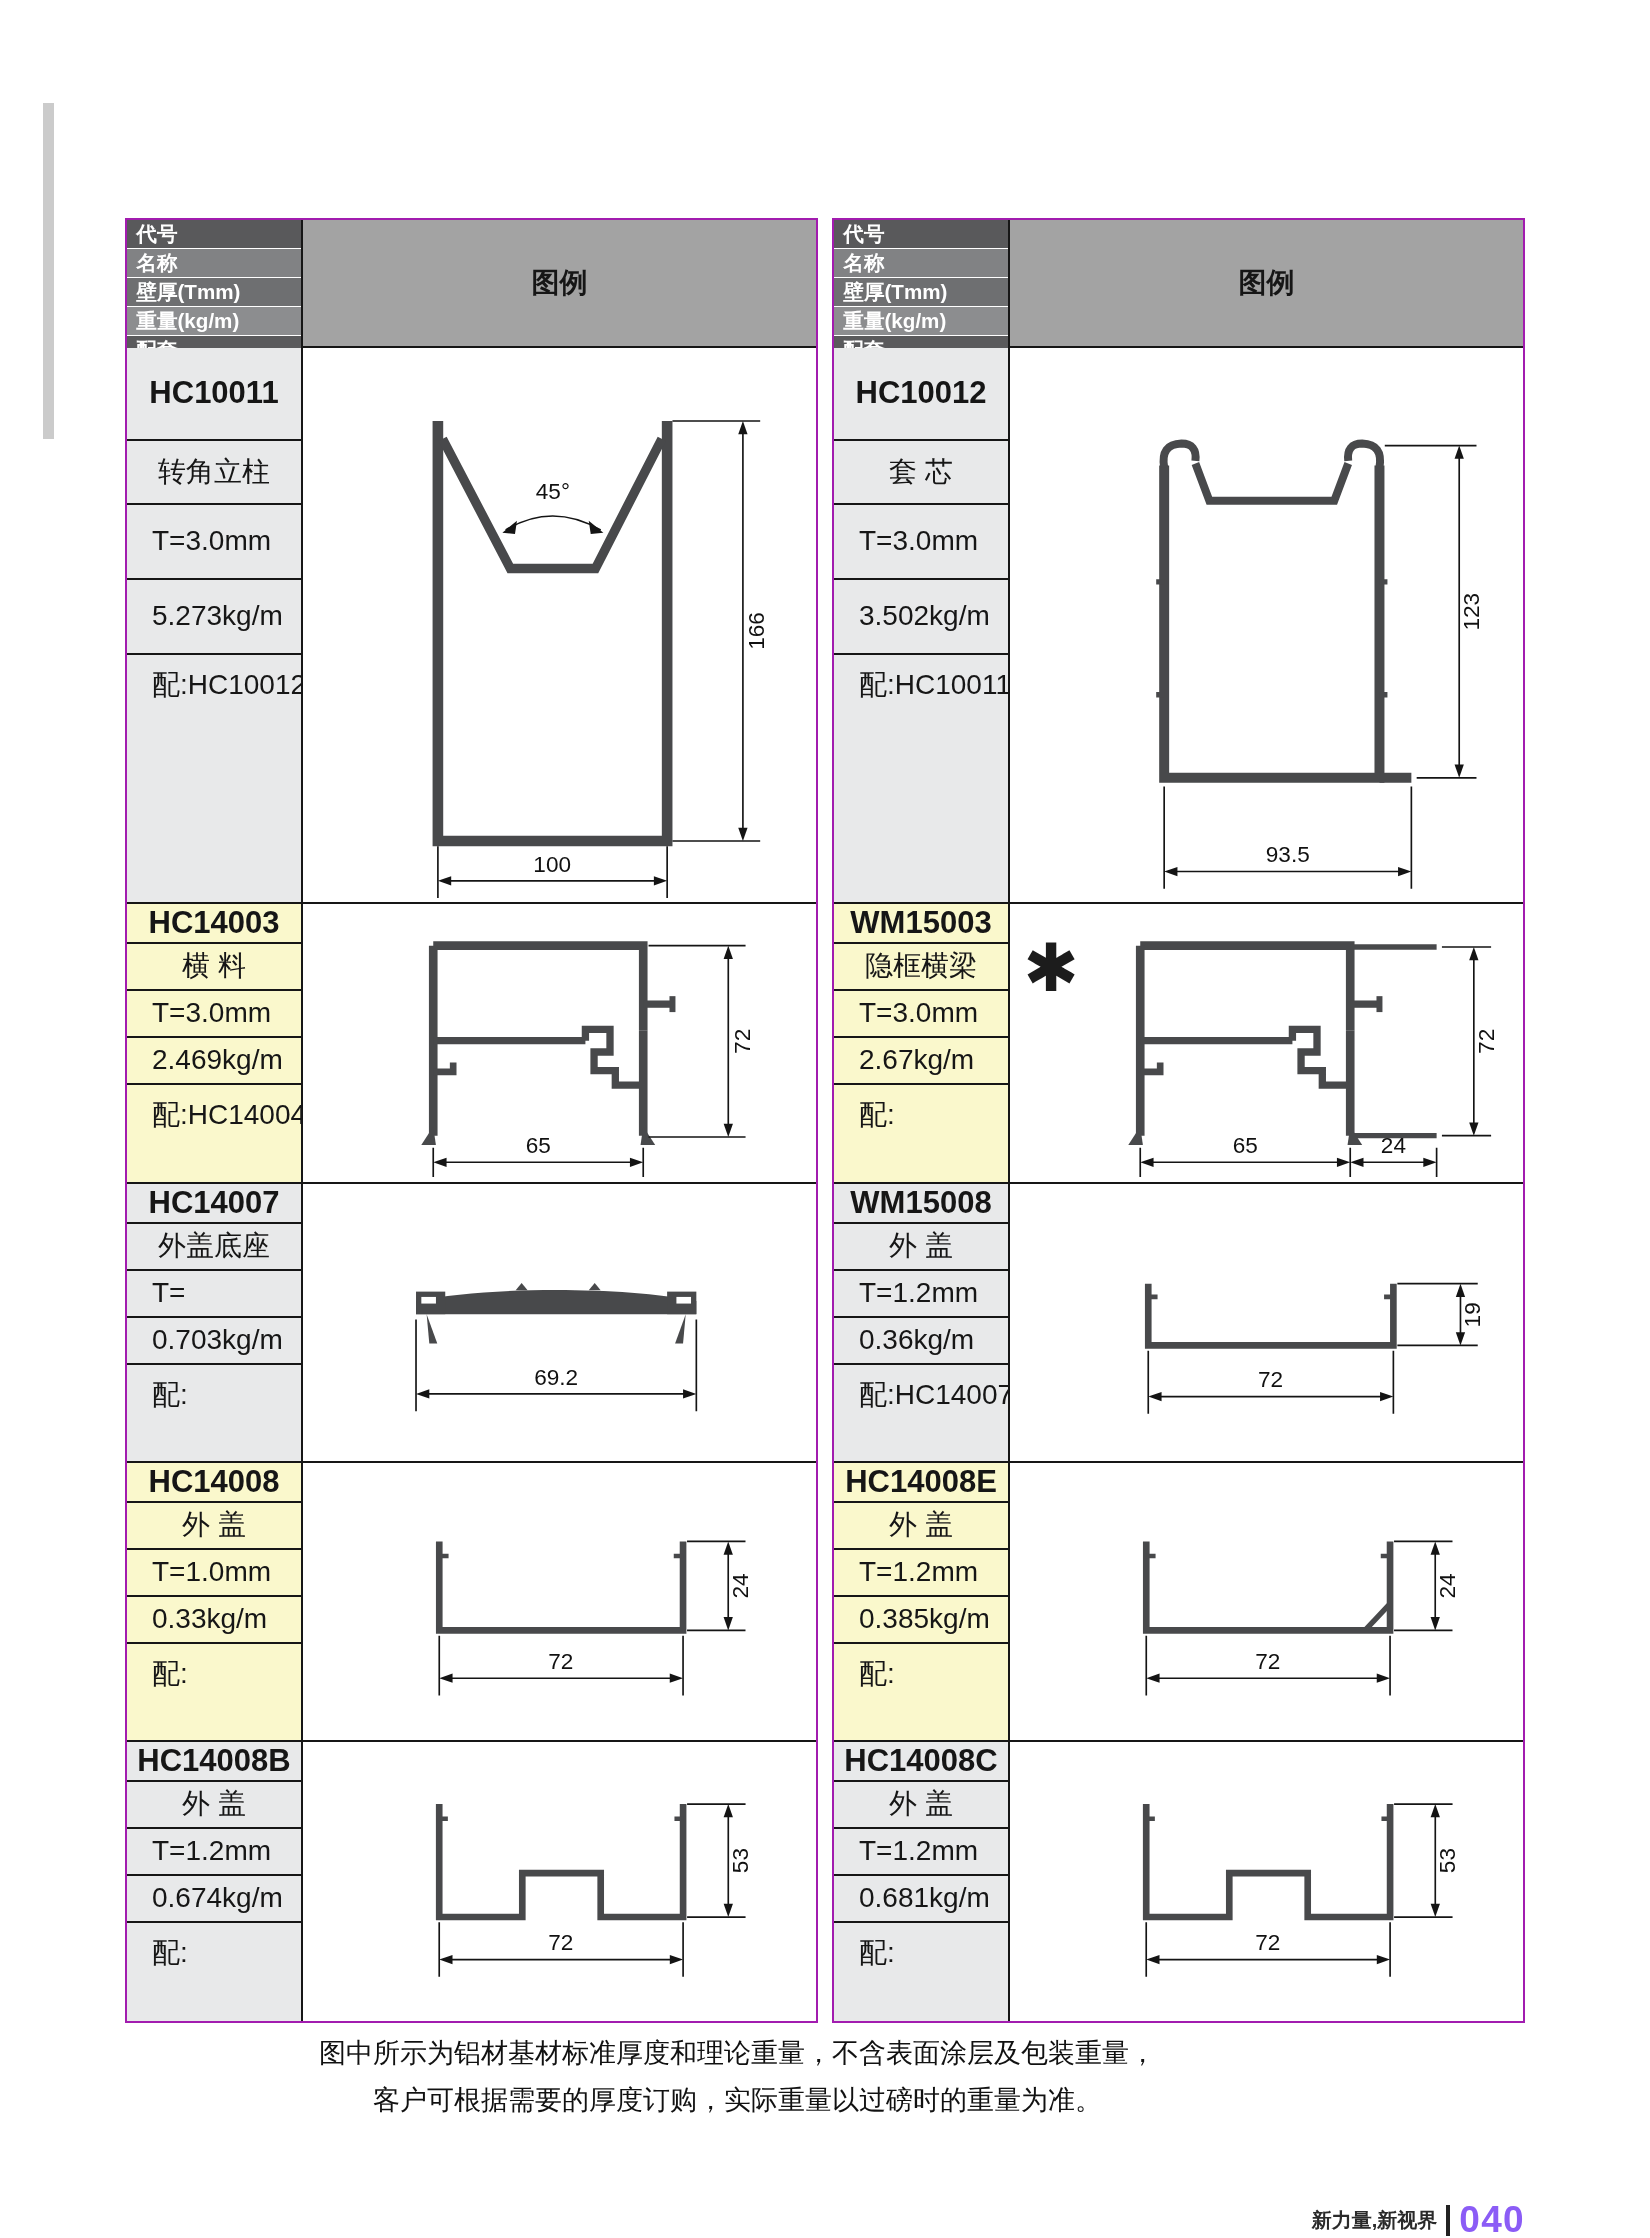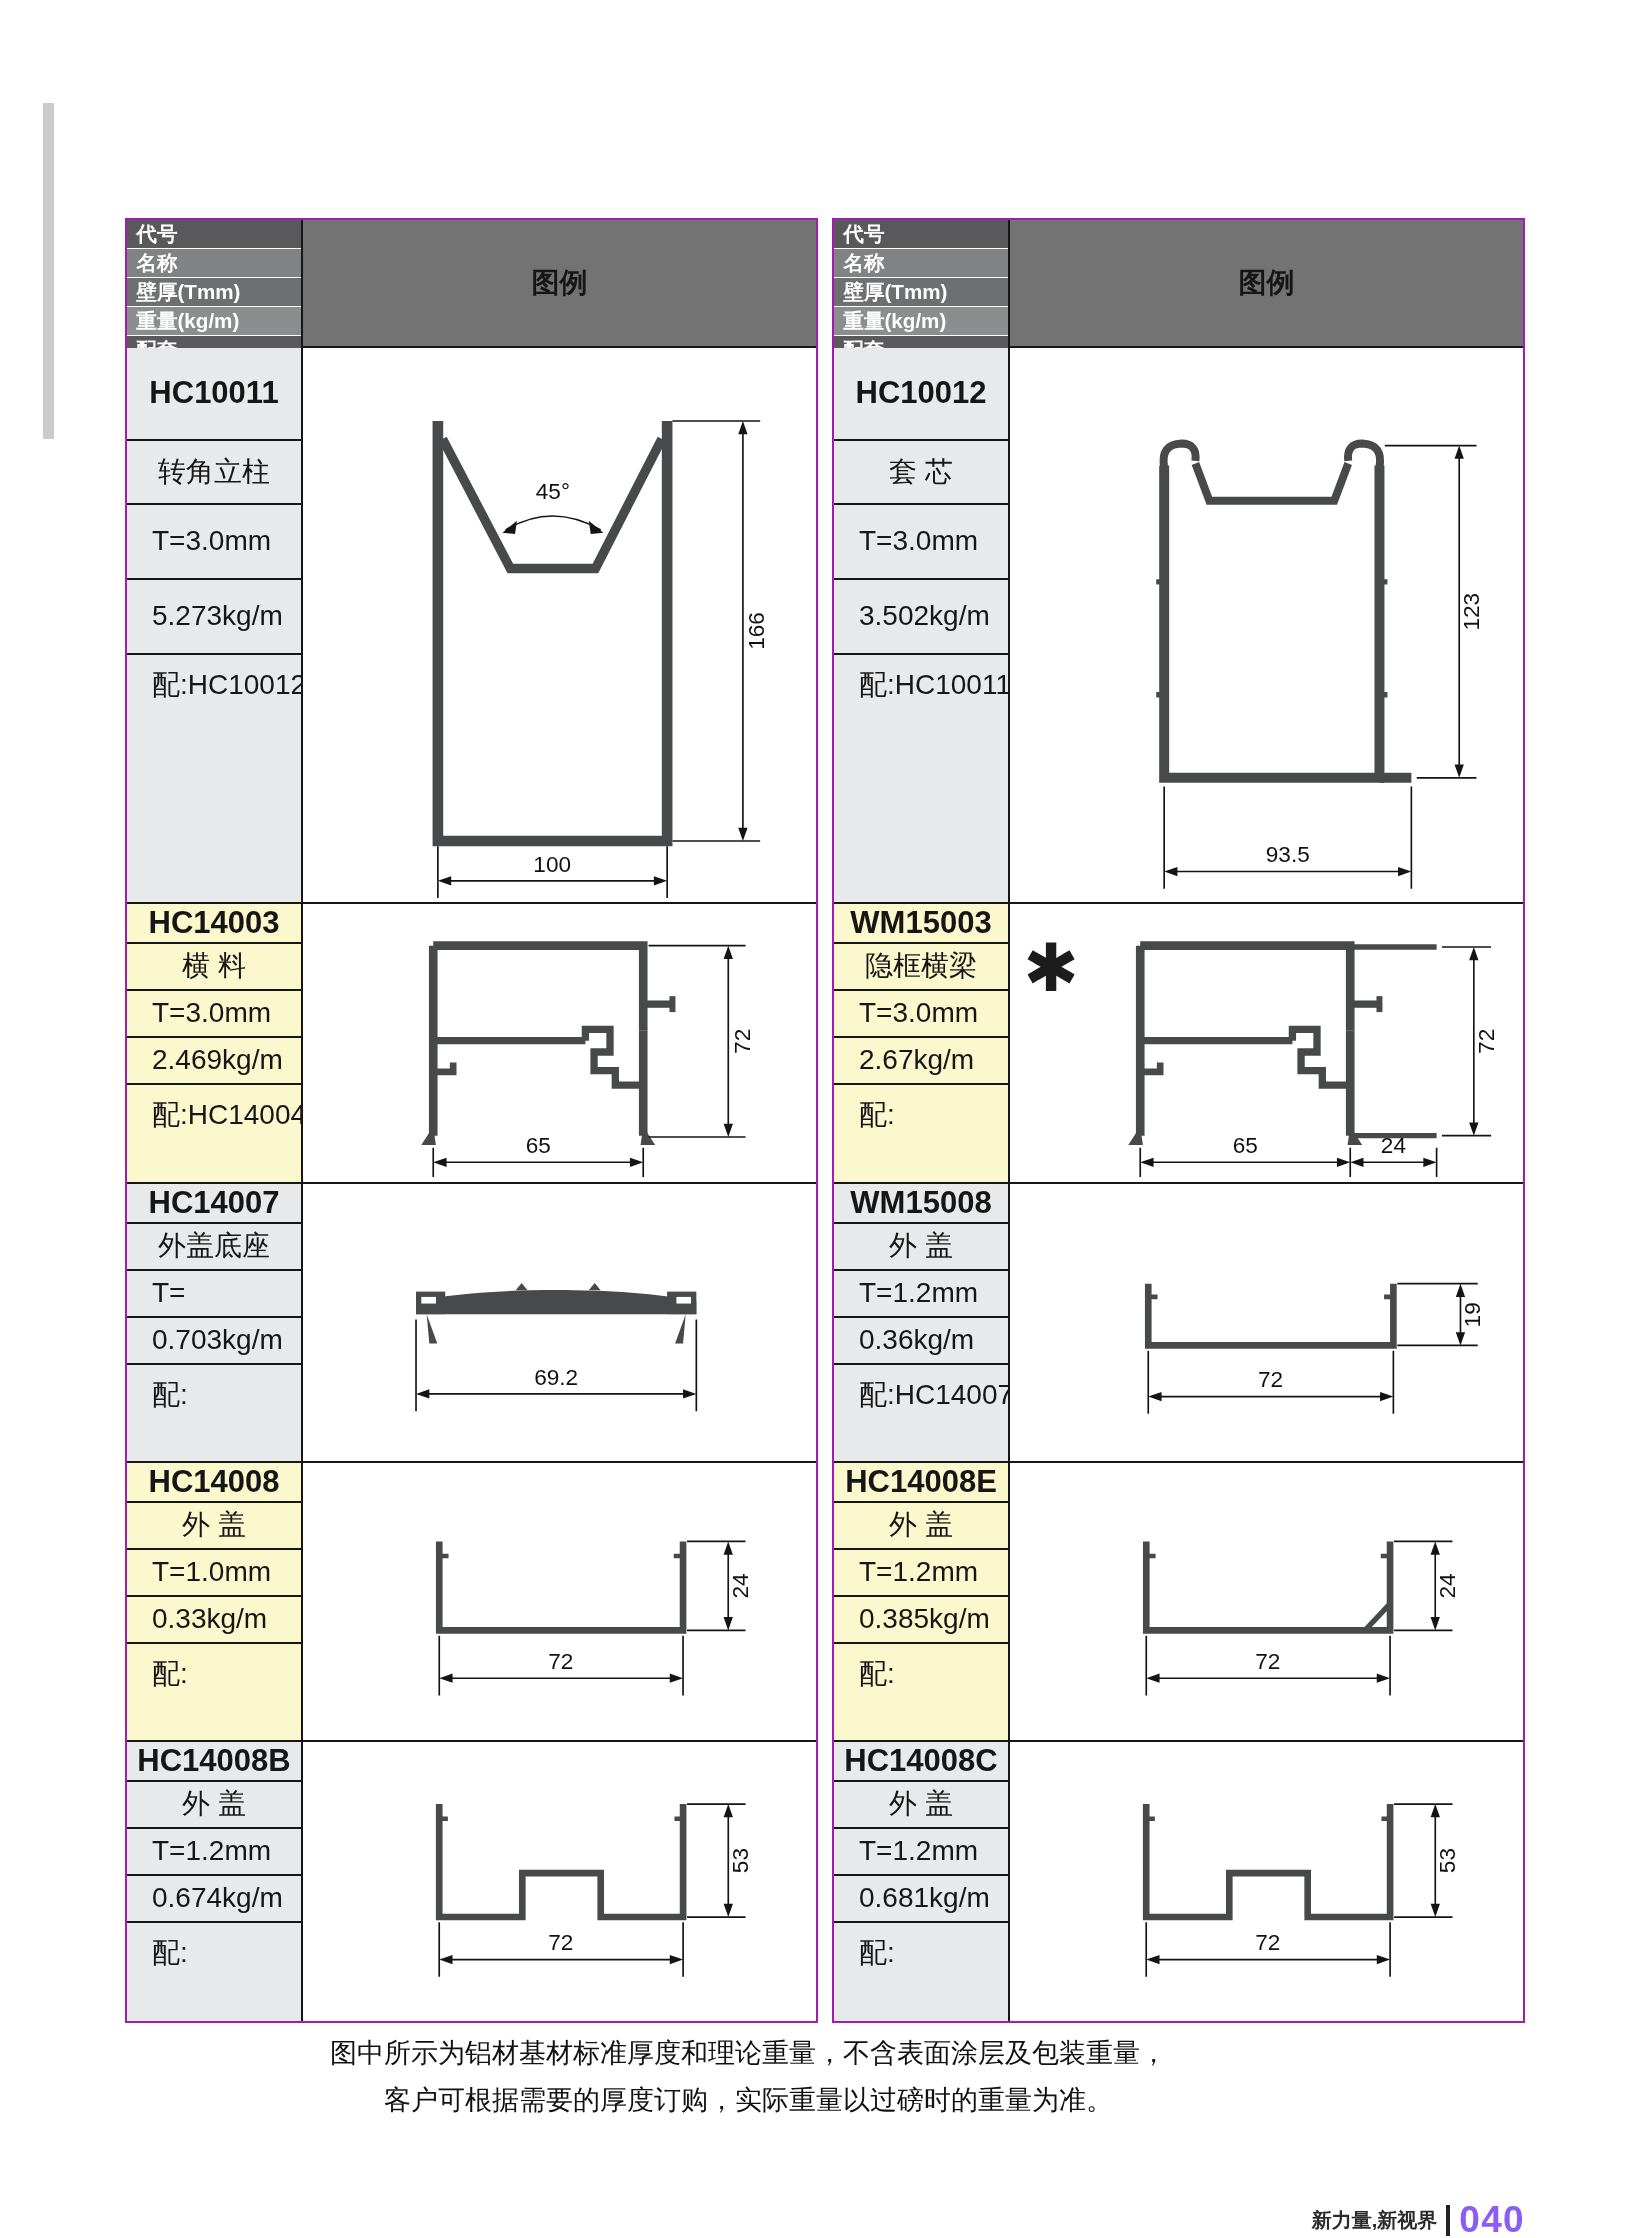--- a/index.html
+++ b/index.html
@@ -17,21 +17,21 @@
   .dcol{flex:1;position:relative;background:#ffffff;overflow:hidden;}
   .dcol svg{position:absolute;left:0;top:0;width:100%;height:100%;}
 
   
   .trow.hdr{height:128px;}
   .hcell{flex:1;display:flex;align-items:center;padding-left:9.3px;color:#ffffff;
          font-weight:700;font-size:20.6px;border-bottom:1.3px solid #ffffff;box-sizing:border-box;}
   .hcell:last-child{border-bottom:none;}
   .hc1{background:#59595B;} .hc2{background:#818284;} .hc3{background:#6E6F71;}
   .hc4{background:#8C8D8F;} .hc5{background:#5A5A5C;}
-  .legend{display:flex;align-items:center;justify-content:center;font-weight:700;font-size:28px;background:#737373;}
+  .legend{display:flex;align-items:center;justify-content:center;font-weight:700;font-size:28px;background:#a3a3a3;}
 
   
   .cell{display:flex;align-items:center;justify-content:center;border-bottom:2px solid #161616;
         box-sizing:border-box;font-size:28px;line-height:1.1;}
   .cell:nth-child(5){flex:1;border-bottom:none;}
   .c-code{font-weight:700;font-size:31px;}
   .c-th,.c-wt{justify-content:flex-start;padding-left:25px;}
   .c-mate{justify-content:flex-start;padding-left:25px;align-items:flex-start;padding-top:14.6px;}
   .row-big .cell:nth-child(1){height:93px;}
   .row-big .cell:nth-child(2){height:64px;}
@@ -47,21 +47,21 @@
   .trow.r3,.trow.r4,.trow.r5{height:279px;}
 
   
   .profile{stroke:#48494B;fill:none;}
   .dim{stroke:#141414;stroke-width:2.5;fill:none;}
   .dimtxt{font-size:34px;fill:#111111;font-family:"Liberation Sans","DejaVu Sans",sans-serif;}
   .arrow{fill:#141414;stroke:none;}
   .metal{fill:#48494B;stroke:none;}
 
   
-  .footnote{position:absolute;left:11px;top:2030px;width:1475px;text-align:center;
+  .footnote{position:absolute;left:0;top:2030px;width:1475px;text-align:center;
             font-size:27px;line-height:47px;color:#111;}
   .pagefoot{position:absolute;top:2154px;right:126px;display:flex;align-items:center;gap:9px;margin-top:45px;}
   .brand{font-size:20px;font-weight:700;color:#2a2a2a;}
   .footdiv{width:4px;height:31px;background:#222;}
   .pagenum{font-size:37px;font-weight:700;color:#8b5cf6;letter-spacing:1.3px;}
 </style>
 </head>
 <body>
 
 <div class="page">

